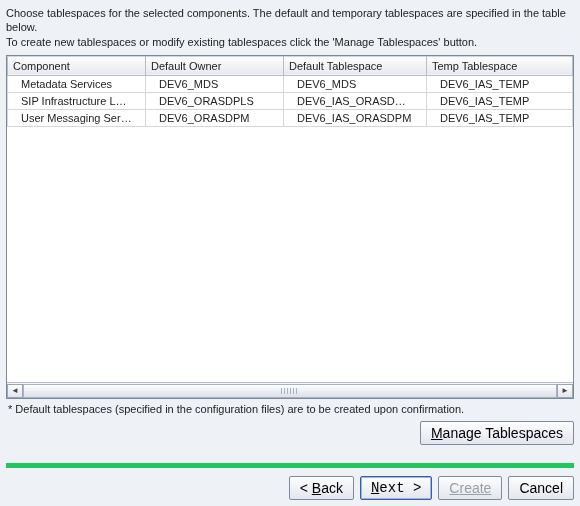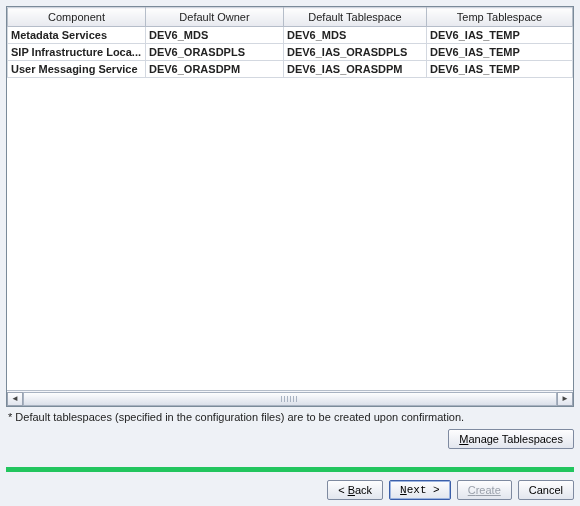--- a/index.html
+++ b/index.html
@@ -30,34 +30,33 @@
   .table-scroll {
     flex: 1;
     overflow: auto;
     background: #fff;
   }
   table { border-collapse: collapse; width: 100%; table-layout: fixed; }
   th {
     background: linear-gradient(#fdfdfd, #e7e9ef);
     border: 1px solid #b5bdc9;
     border-top: 1px solid #d0d5de;
-    text-align: center;
+    text-align: left;
     font-weight: normal;
     padding: 3px 5px;
     white-space: nowrap;
     overflow: hidden;
     text-overflow: ellipsis;
   }
   td {
     border: 1px solid #d3d8e0;
-    padding: 2px 3px;
+    padding: 2px 13px;
     white-space: nowrap;
     overflow: hidden;
     text-overflow: ellipsis;
-    font-weight: bold;
   }
   .hscroll {
     height: 16px;
     background: linear-gradient(#f5f6fa, #dfe3ec);
     border-top: 1px solid #b5bdc9;
     display: flex;
     align-items: center;
   }
   .hs-btn {
     width: 16px;
@@ -91,39 +90,43 @@
     width: 18px; height: 6px;
     background: repeating-linear-gradient(90deg,#a8b2c1 0 1px,transparent 1px 3px);
   }
   .footnote { margin: 4px 2px 6px; }
   .manage-row { display: flex; justify-content: flex-end; margin-bottom: 18px; }
   .btn {
     border: 1px solid #7e8aa0;
     background: linear-gradient(#fdfdfe, #e2e6ee);
     padding: 3px 10px;
     font-family: inherit;
-    font-size: 11px;
+    font-size: 14px;
     cursor: pointer;
     border-radius: 2px;
   }
   .btn:disabled { color: #9aa0aa; cursor: default; text-decoration: underline; }
   .btn.primary { border: 1px solid #3a5ea8; box-shadow: 0 0 0 1px #9cb4e0 inset; font-family: Liberation Mono, monospace; }
   .nav-row {
     display: flex;
     justify-content: flex-end;
     gap: 6px;
     border-top: 5px solid #22c55e;
     padding-top: 8px;
   }
   .uline { text-decoration: underline; }
 </style>
 </head>
 <body>
 
 <div class="container">
+  <div class="intro">
+    <div>Choose tablespaces for the selected components. The default and temporary tablespaces are specified in the table below.</div>
+    <div>To create new tablespaces or modify existing tablespaces click the 'Manage Tablespaces' button.</div>
+  </div>
 
   <div class="table-wrap">
     <div class="table-scroll">
       <table>
         <colgroup>
           <col style="width:138px">
             <col style="width:138px">
             <col style="width:143px">
             <col>
         </colgroup>

